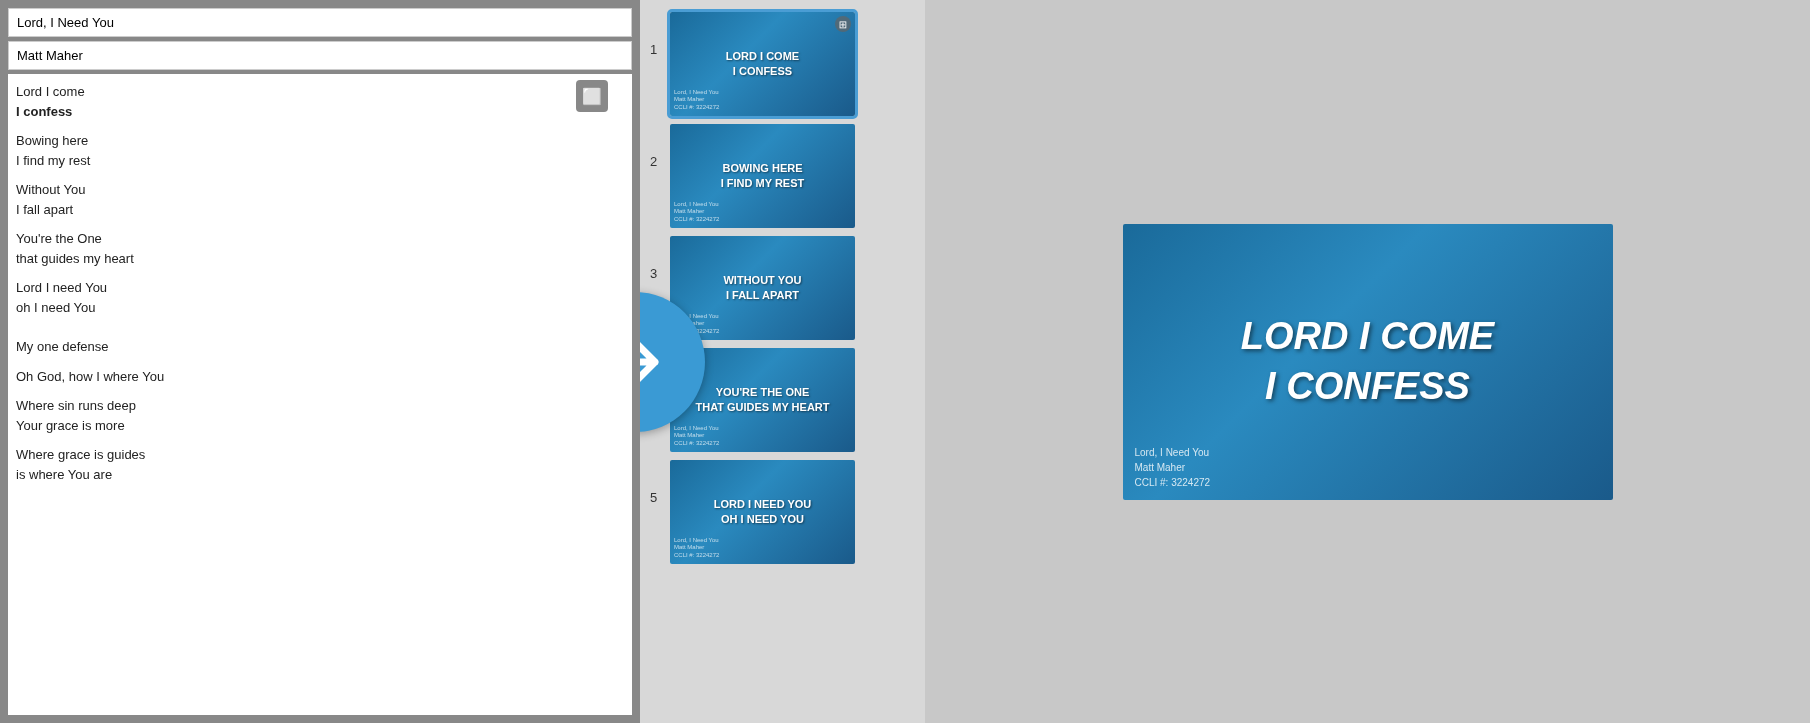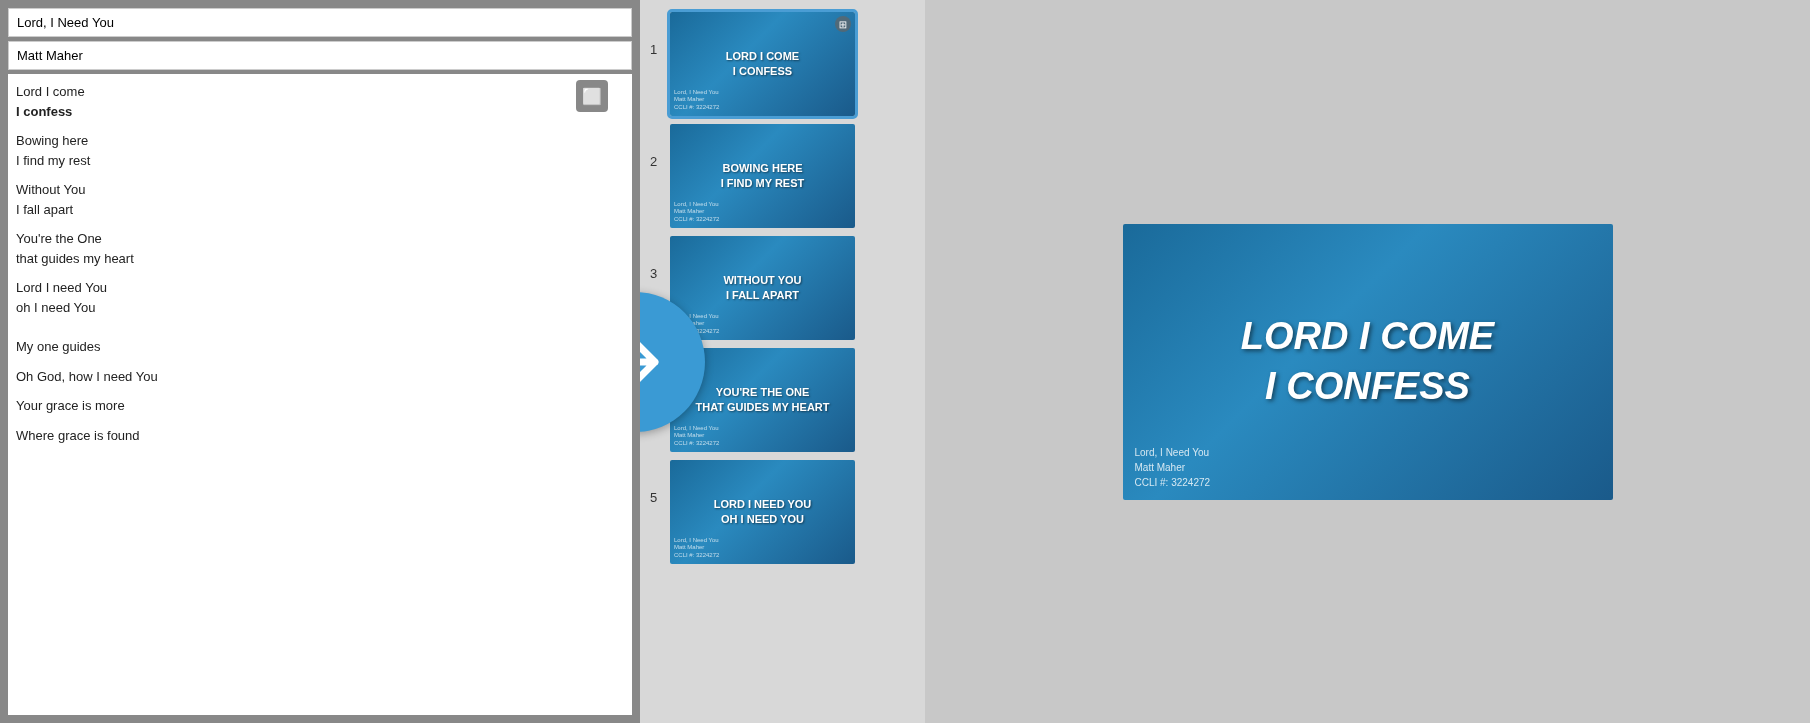--- a/index.html
+++ b/index.html
@@ -244,27 +244,29 @@
         <span class="line">Without You</span>
         <span class="line">I fall apart</span>
         <span class="gap"></span>
         <span class="line">You're the One</span>
         <span class="line">that guides my heart</span>
         <span class="gap"></span>
         <span class="line">Lord I need You</span>
         <span class="line">oh I need You</span>
         <span class="gap"></span>
         <span class="gap"></span>
-        <span class="line">My one guides</span>
-        <span class="gap"></span>
-        <span class="line">Oh God, how I need You</span>
-        <span class="gap"></span>
+        <span class="line">My one defense</span>
+        <span class="gap"></span>
+        <span class="line">Oh God, how I where You</span>
+        <span class="gap"></span>
+        <span class="line">Where sin runs deep</span>
         <span class="line">Your grace is more</span>
         <span class="gap"></span>
-        <span class="line">Where grace is found</span>
+        <span class="line">Where grace is guides</span>
+        <span class="line">is where You are</span>
       </div>
     <button class="copy-btn">⬜</button>
   </div>
 </div>
 
 <div class="middle-panel">
 
   <div class="arrow-overlay">
     <svg viewBox="0 0 70 70" fill="none">
       <path d="M15 35 H55 M38 18 L55 35 L38 52" stroke="white" stroke-width="7" stroke-linecap="round" stroke-linejoin="round"></path>

